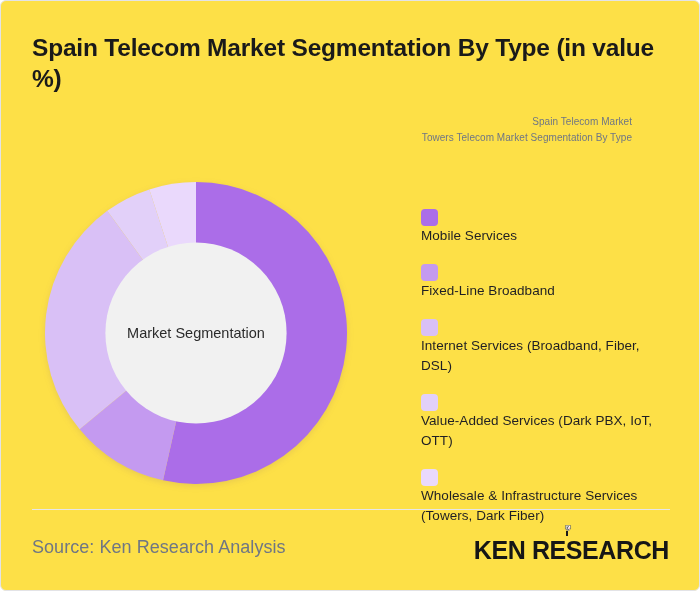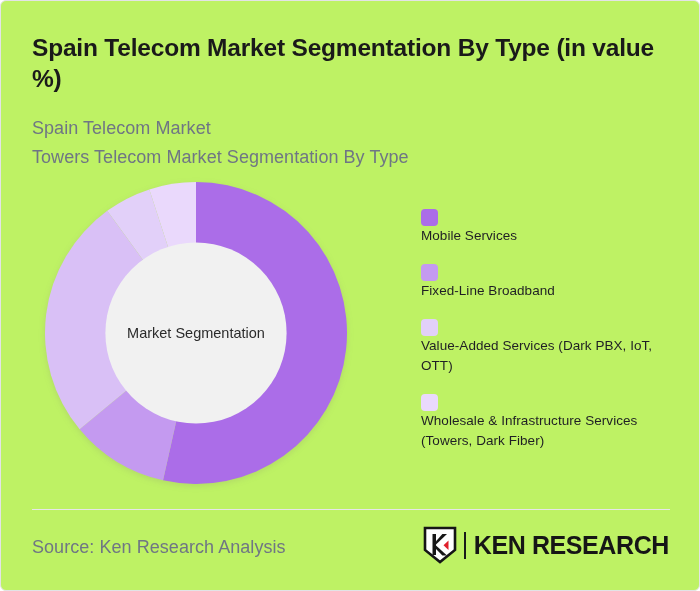--- a/index.html
+++ b/index.html
@@ -10,21 +10,21 @@
   body {
     width: 700px;
     height: 591px;
     font-family: "Liberation Sans", sans-serif;
     -webkit-font-smoothing: antialiased;
   }
   .card {
     box-sizing: border-box;
     width: 700px;
     height: 591px;
-    background: #bef264;
+    background: #fde047;
     border: 1px solid #e3e3e6;
     border-radius: 6px;
     position: relative;
     overflow: hidden;
   }
   .chart-title {
     position: absolute;
     left: 31px;
     top: 31px;
     width: 632px;
@@ -34,24 +34,25 @@
     color: #1a1a1a;
     letter-spacing: -0.2px;
   }
   .subtitle-block {
     position: absolute;
     left: 31px;
     top: 113px;
     width: 600px;
   }
   .subtitle {
-    font-size: 18px;
+    font-size: 10px;
     color: #6f7684;
     line-height: 1.62;
     letter-spacing: 0.05px;
+    text-align: right;
   }
 
   
   .donut-wrap {
     position: absolute;
     left: 44px;
     top: 181px;
     width: 302px;
     height: 302px;
   }
@@ -120,20 +121,21 @@
     color: #6f7684;
     letter-spacing: 0.05px;
   }
   .brand {
     position: absolute;
     right: 30px;
     top: 524px;
     display: flex;
     align-items: center;
     height: 40px;
+    flex-direction: column;
   }
   .brand-mark {
     width: 34px;
     height: 38px;
     margin-right: 7px;
   }
   .brand-divider {
     width: 2px;
     height: 27px;
     background: #1a1a1a;
@@ -178,20 +180,24 @@
   <div class="legend" id="legend">
       <div class="legend-item">
         <span class="legend-swatch" style="background: rgb(171, 109, 232);"></span>
         <span class="legend-label">Mobile Services</span>
       </div>
       <div class="legend-item">
         <span class="legend-swatch" style="background: rgb(196, 154, 240);"></span>
         <span class="legend-label">Fixed-Line Broadband</span>
       </div>
       <div class="legend-item">
+        <span class="legend-swatch" style="background: rgb(217, 192, 246);"></span>
+        <span class="legend-label">Internet Services (Broadband, Fiber, DSL)</span>
+      </div>
+      <div class="legend-item">
         <span class="legend-swatch" style="background: rgb(226, 208, 249);"></span>
         <span class="legend-label">Value-Added Services (Dark PBX, IoT, OTT)</span>
       </div>
       <div class="legend-item">
         <span class="legend-swatch" style="background: rgb(234, 217, 252);"></span>
         <span class="legend-label">Wholesale &amp; Infrastructure Services (Towers, Dark Fiber)</span>
       </div>
     </div>
 
   <div class="footer-rule"></div>

